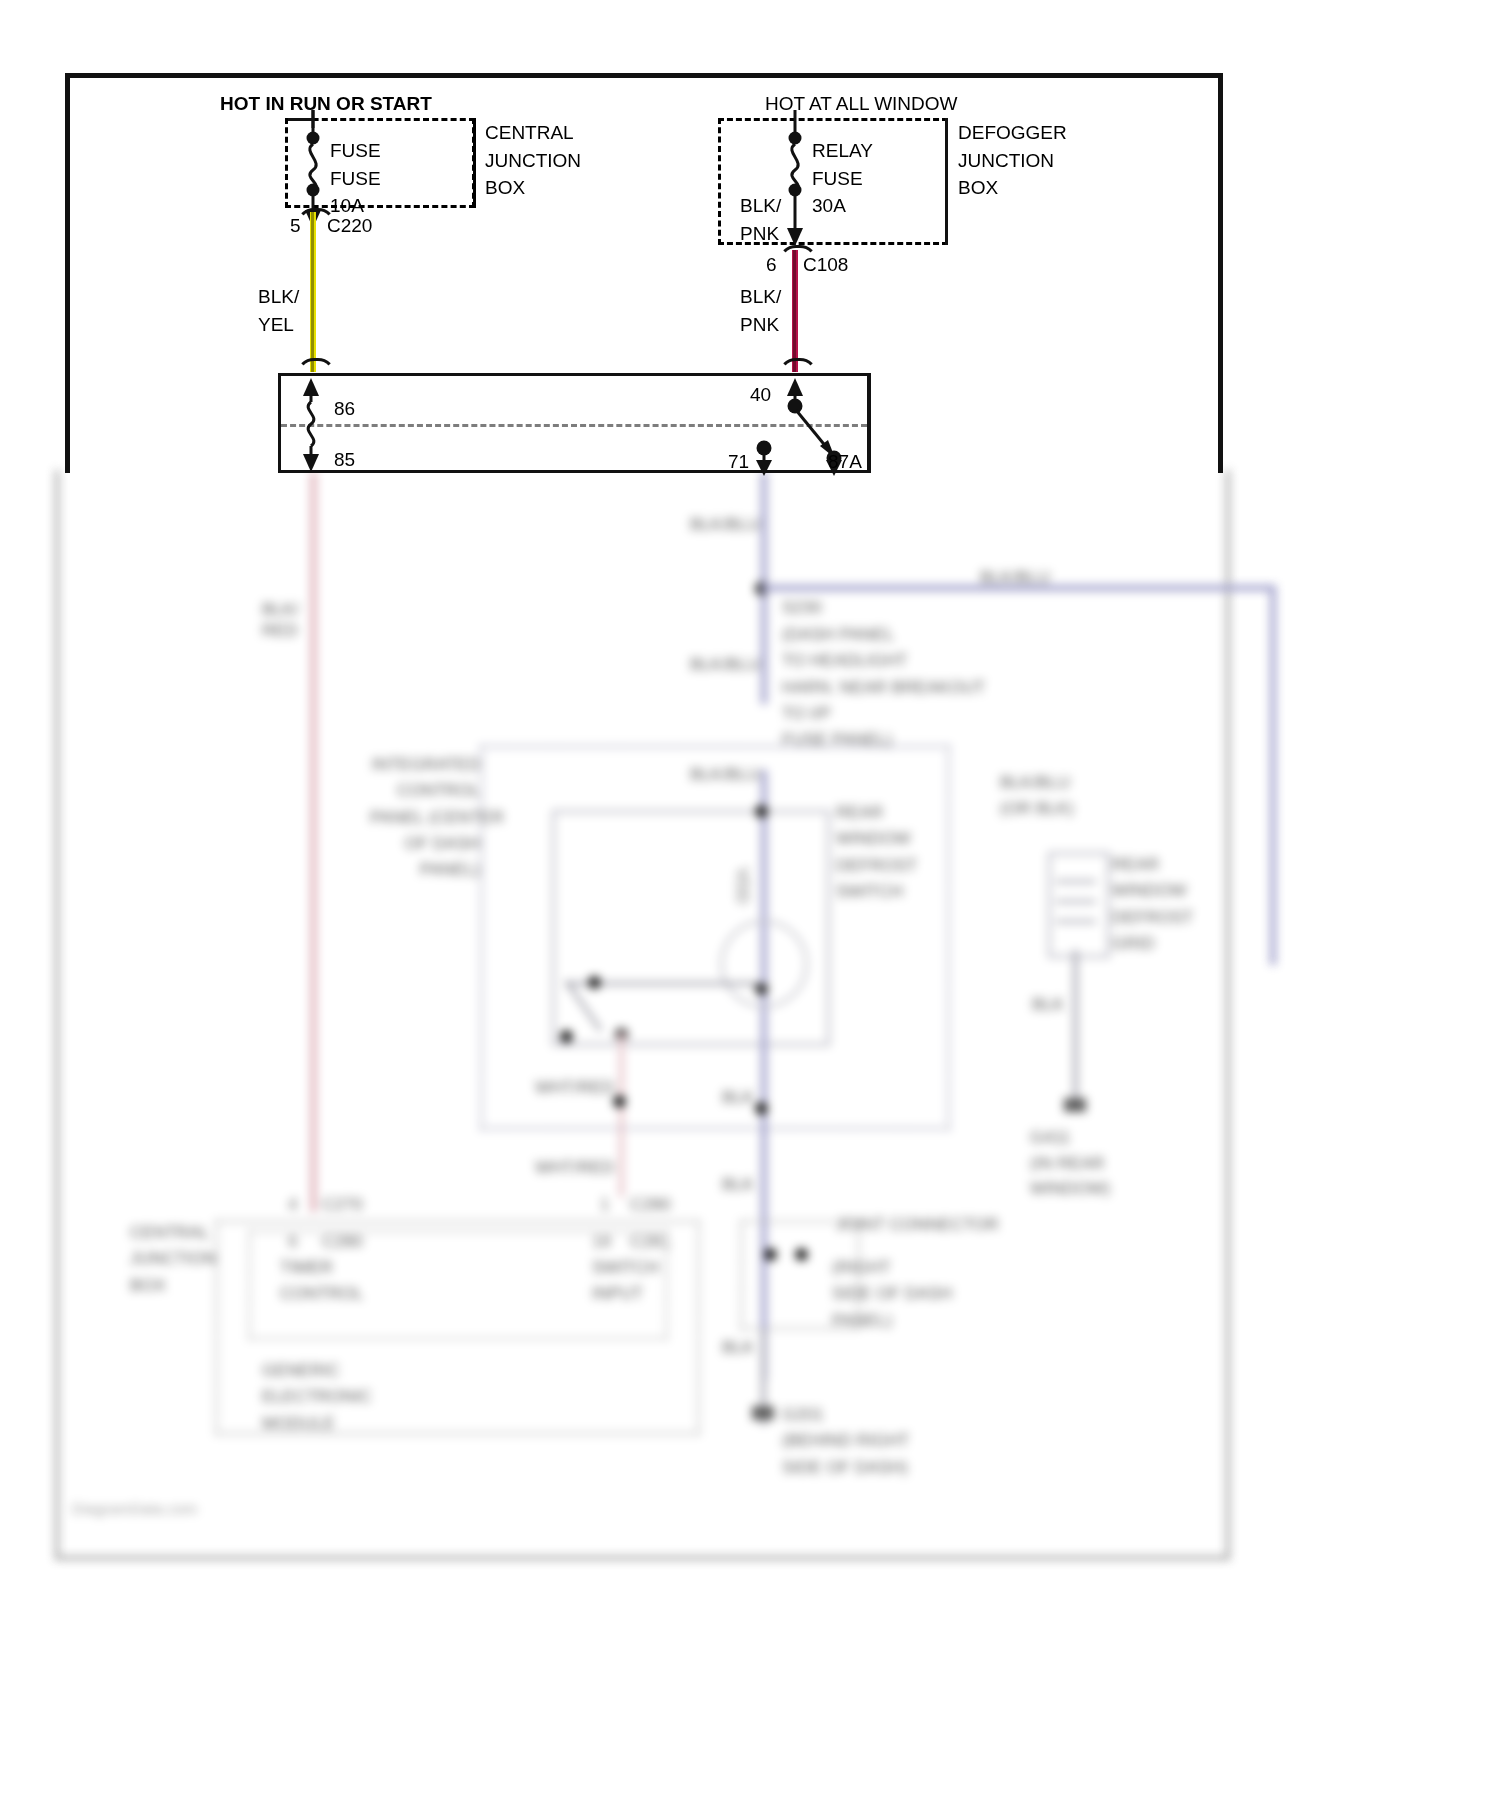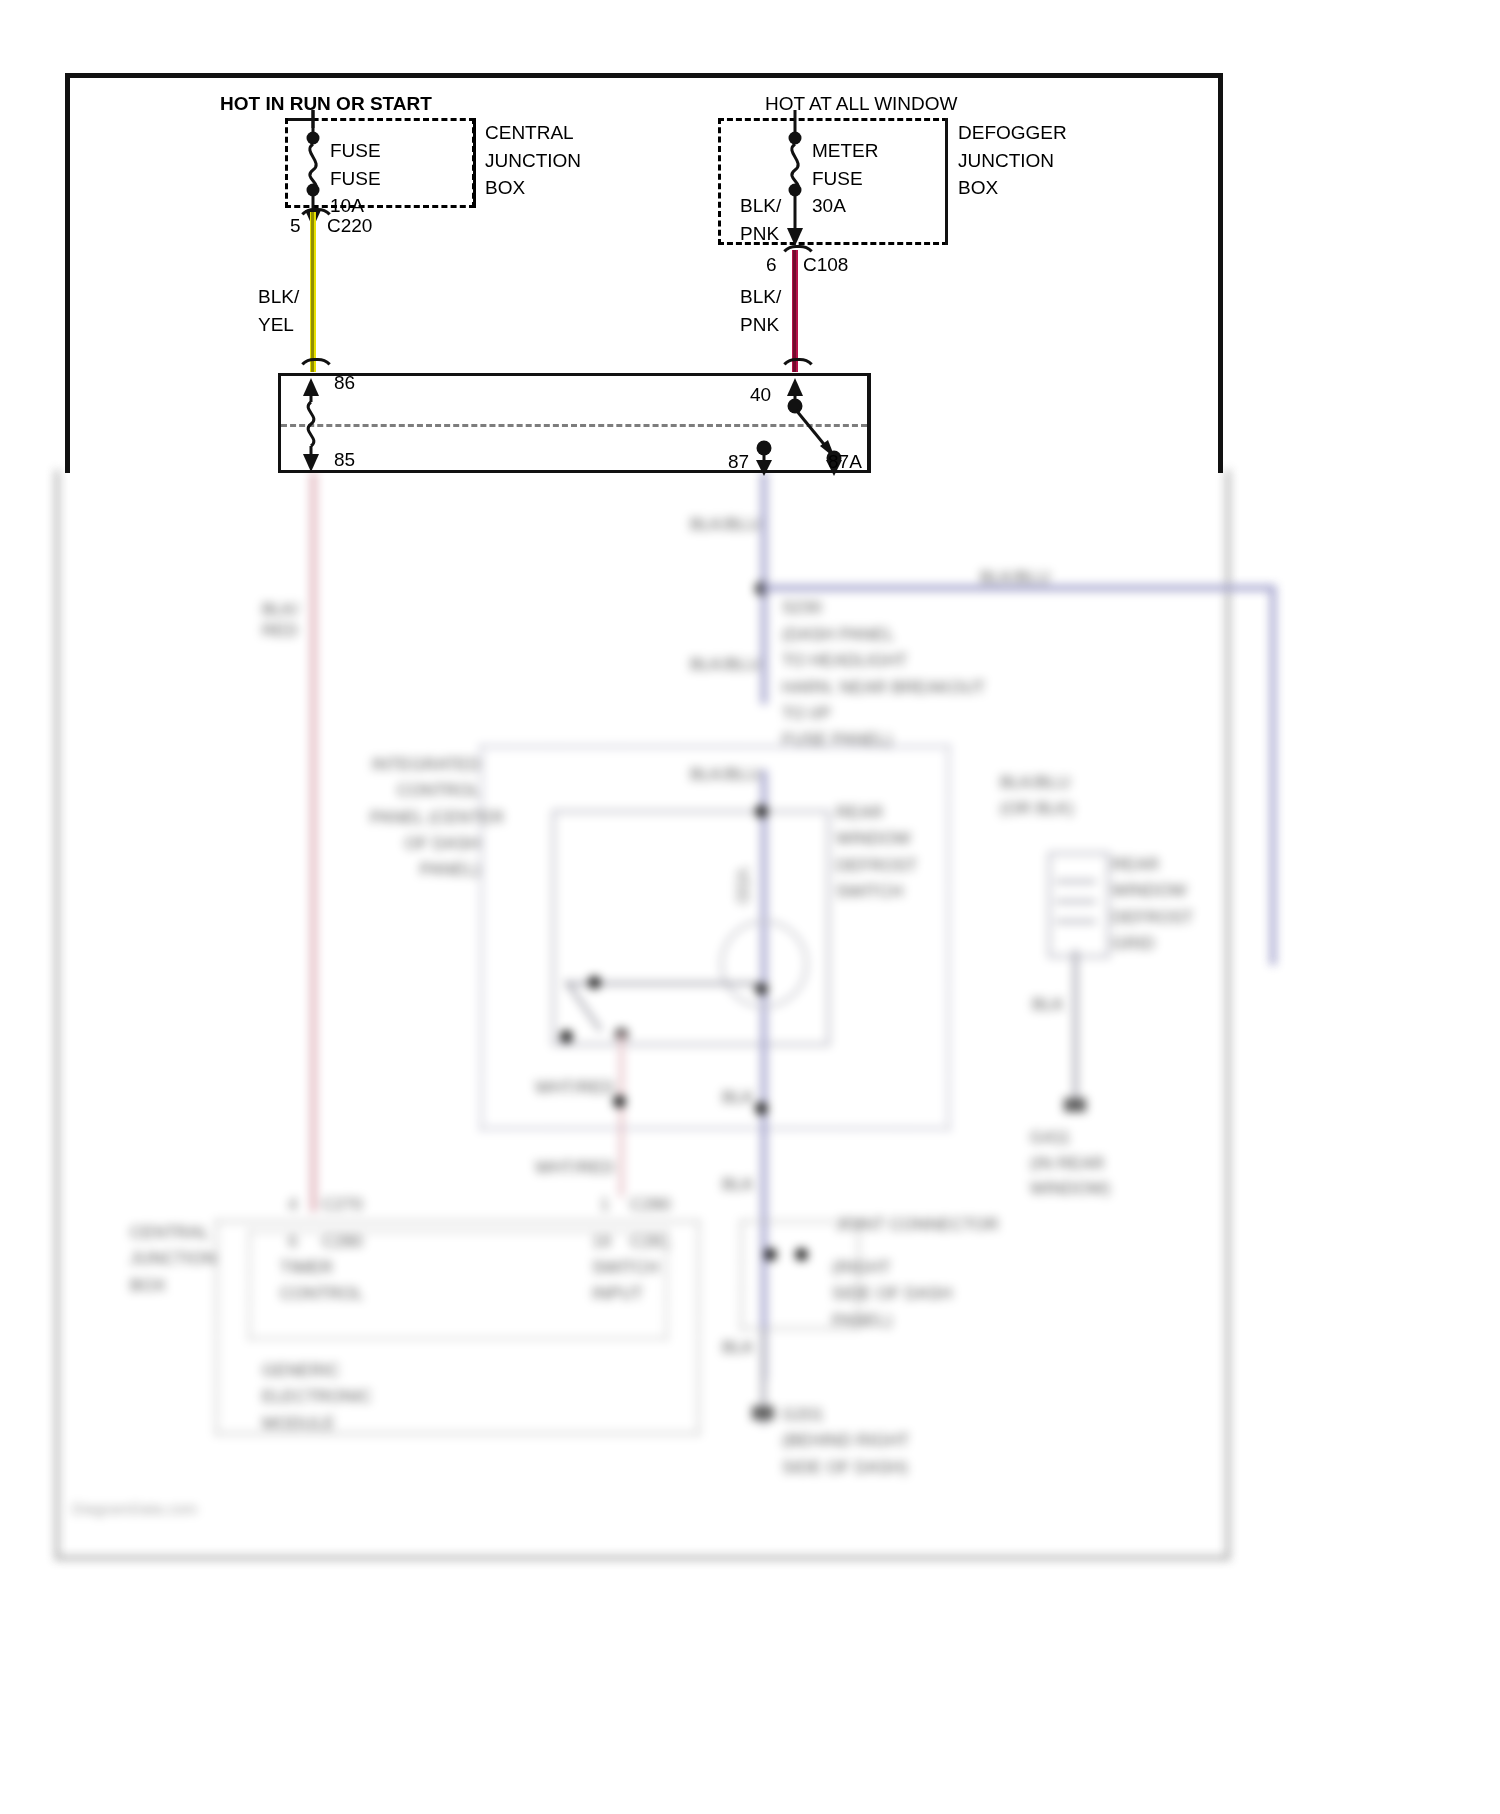--- a/index.html
+++ b/index.html
@@ -180,21 +180,21 @@
 
   <svg style="position:absolute;left:770px;top:110px;" width="60" height="140">
     <line x1="25" y1="0" x2="25" y2="22" stroke="#111" stroke-width="3"></line>
     <circle cx="25" cy="28" r="6.5" fill="#111"></circle>
     <path d="M25,34 C14,42 36,52 25,60 C14,68 36,74 25,80" stroke="#111" stroke-width="3" fill="none"></path>
     <circle cx="25" cy="80" r="6.5" fill="#111"></circle>
     <line x1="25" y1="86" x2="25" y2="128" stroke="#111" stroke-width="3"></line>
     <polygon points="25,136 17,118 33,118" fill="#111"></polygon>
   </svg>
 
-  <div class="lbl t18" style="left:812px;top:137px;line-height:1.46;"><span>METER</span><br><span>FUSE</span><br><span>30A</span></div>
+  <div class="lbl t18" style="left:812px;top:137px;line-height:1.46;"><span>RELAY</span><br><span>FUSE</span><br><span>30A</span></div>
 
   <div class="lbl t18" style="left:740px;top:192px;line-height:1.46;"><span>BLK/</span><br><span>PNK</span></div>
 
   <div class="arc" style="left:778px;top:245px;"></div>
   <div class="lbl t18" style="left:766px;top:253px;">6</div>
   <div class="lbl t18" style="left:803px;top:253px;">C108</div>
 
   <div class="wire" style="left:792px;top:250px;width:6px;height:122px;background:#b5124a;"></div>
   <div class="wire" style="left:793px;top:250px;width:3px;height:122px;background:#3a0a18;opacity:.55;"></div>
 
@@ -208,40 +208,40 @@
   <div class="relay-dash" style="left:281px;top:424px;width:586px;"></div>
 
   <svg style="position:absolute;left:295px;top:376px;" width="44" height="96">
     <polygon points="16,2 8,20 24,20" fill="#111"></polygon>
     <line x1="16" y1="18" x2="16" y2="26" stroke="#111" stroke-width="3"></line>
     <path d="M16,26 C6,33 26,41 16,48 C6,55 26,63 16,70" stroke="#111" stroke-width="3" fill="none"></path>
     <line x1="16" y1="70" x2="16" y2="78" stroke="#111" stroke-width="3"></line>
     <polygon points="16,96 8,78 24,78" fill="#111"></polygon>
   </svg>
 
-  <div class="lbl t18" style="left:334px;top:371px;">86</div>
+  <div class="lbl t18" style="left:334px;top:397px;">86</div>
   <div class="lbl t18" style="left:334px;top:448px;">85</div>
 
   <svg style="position:absolute;left:770px;top:376px;" width="90" height="96">
     <polygon points="25,2 17,20 33,20" fill="#111"></polygon>
     <line x1="25" y1="18" x2="25" y2="26" stroke="#111" stroke-width="3"></line>
     <circle cx="25" cy="30" r="7.5" fill="#111"></circle>
     <line x1="26" y1="34" x2="62" y2="78" stroke="#111" stroke-width="3"></line>
     <polygon points="65,82 50,70 58,64" fill="#111"></polygon>
     <circle cx="64" cy="82" r="7.5" fill="#111"></circle>
     <line x1="64" y1="84" x2="64" y2="92" stroke="#111" stroke-width="3"></line>
     <polygon points="64,100 56,84 72,84" fill="#111"></polygon>
   </svg>
 
   <svg style="position:absolute;left:745px;top:440px;" width="40" height="42">
     <circle cx="19" cy="8" r="7.5" fill="#111"></circle>
     <line x1="19" y1="10" x2="19" y2="26" stroke="#111" stroke-width="3"></line>
     <polygon points="19,36 11,20 27,20" fill="#111"></polygon>
   </svg>
 
-  <div class="lbl t18" style="left:728px;top:450px;">87</div>
+  <div class="lbl t18" style="left:728px;top:450px;">71</div>
   <div class="lbl t18" style="left:828px;top:450px;">87A</div>
   <div class="lbl t18" style="left:750px;top:383px;">40</div>
 
   <div class="bracket" style="left:868px;top:373px;height:100px;"></div>
 
 
 </div>
 
 </body></html>

